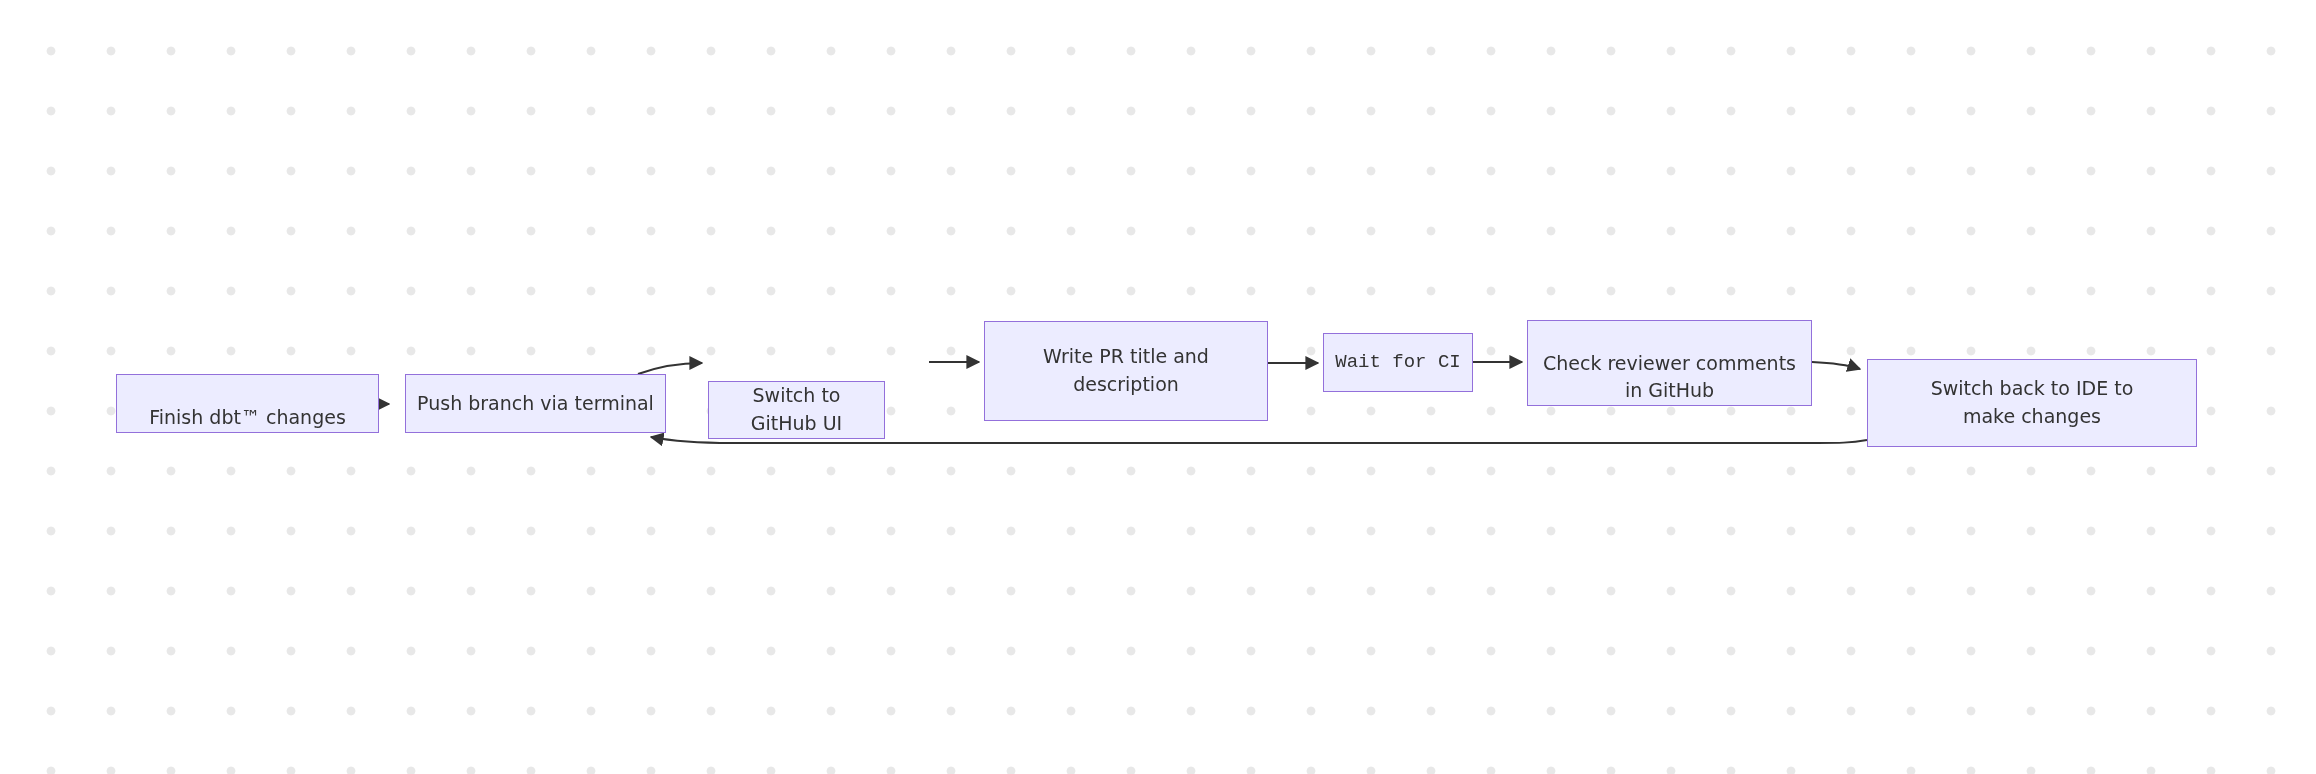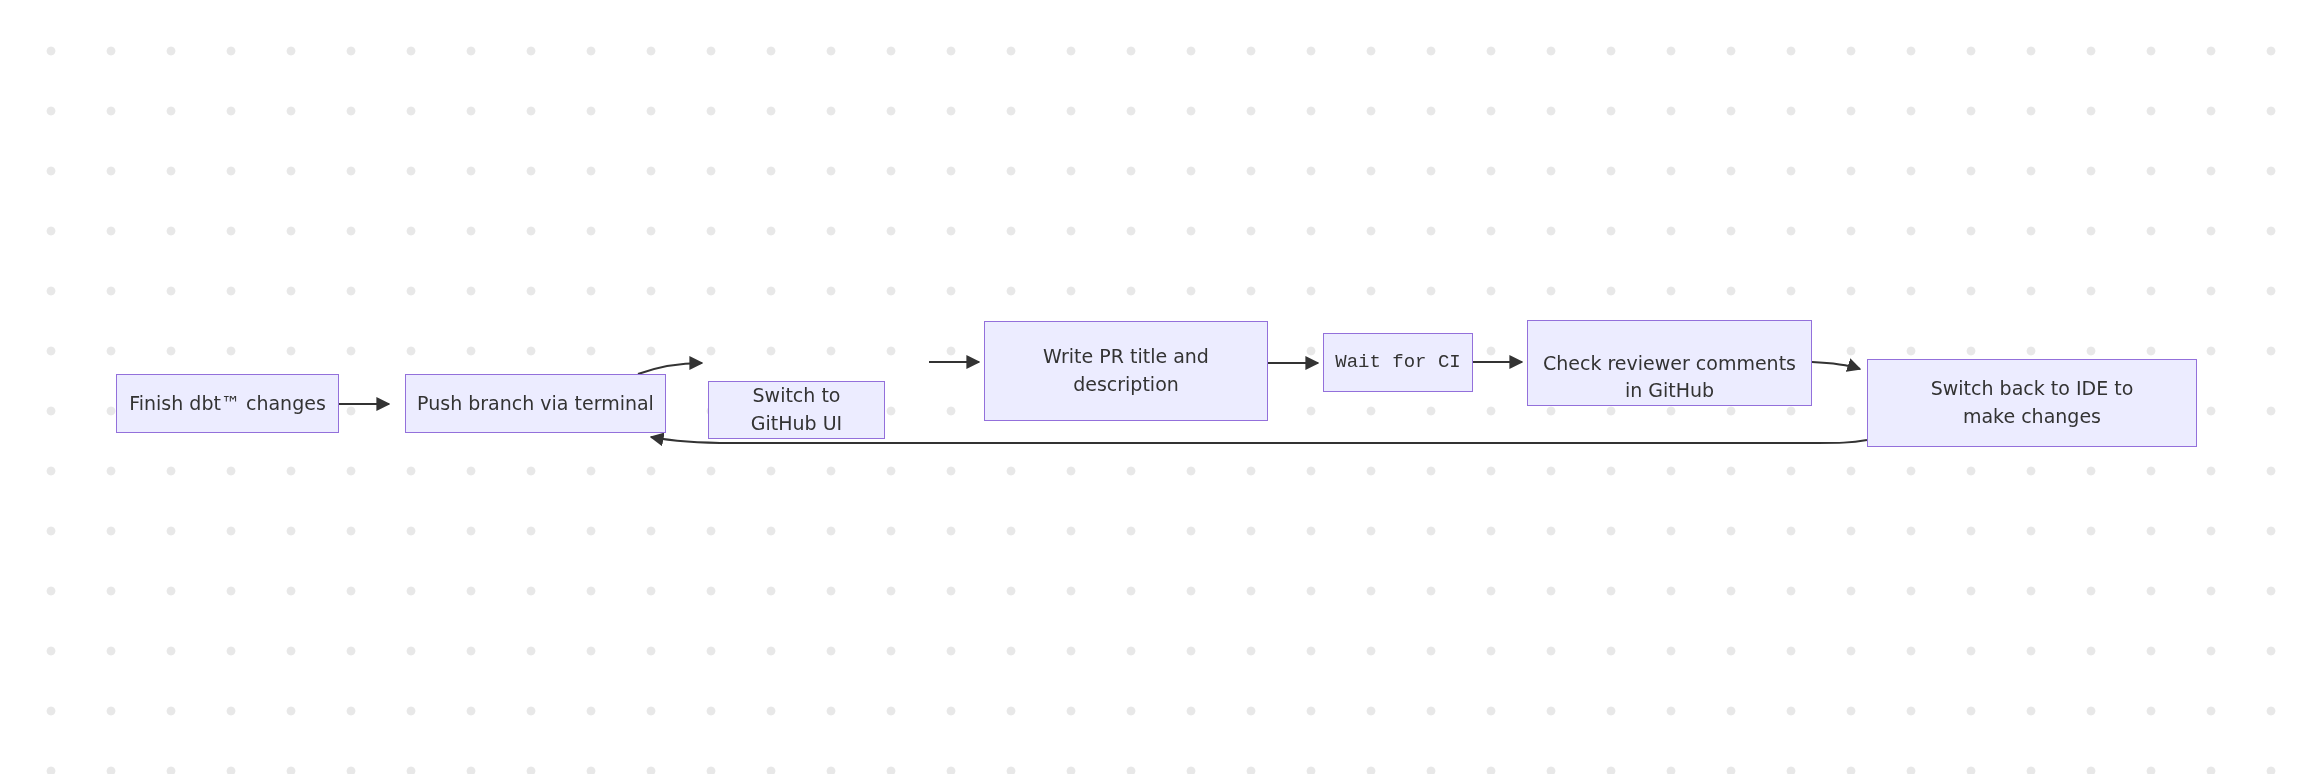--- a/index.html
+++ b/index.html
@@ -47,21 +47,21 @@
   }
 
   .node .label {
     color: #333333;
     font-size: 19px;
     line-height: 1.45;
     white-space: pre-line;
     padding: 0 10px;
   }
 
-  .n1 { left: 116px;  top: 374px; width: 223px; height: 59px; }
+  .n1 { left: 116px;  top: 374px; width: 263px; height: 59px; align-items: flex-end; }
   .n2 { left: 405px;  top: 374px; width: 261px; height: 59px; }
   .n3 { left: 708px;  top: 333px; width: 177px; height: 58px; margin-top: 48px; }
   .n4 { left: 984px;  top: 321px; width: 284px; height: 100px; }
   .n5 { left: 1323px; top: 333px; width: 150px; height: 59px; font-family: Liberation Mono, monospace; }
   .n6 { left: 1527px; top: 320px; width: 285px; height: 86px; align-items: flex-end; }
   .n7 { left: 1867px; top: 359px; width: 330px; height: 88px; }
 </style>
 </head>
 <body>
 

